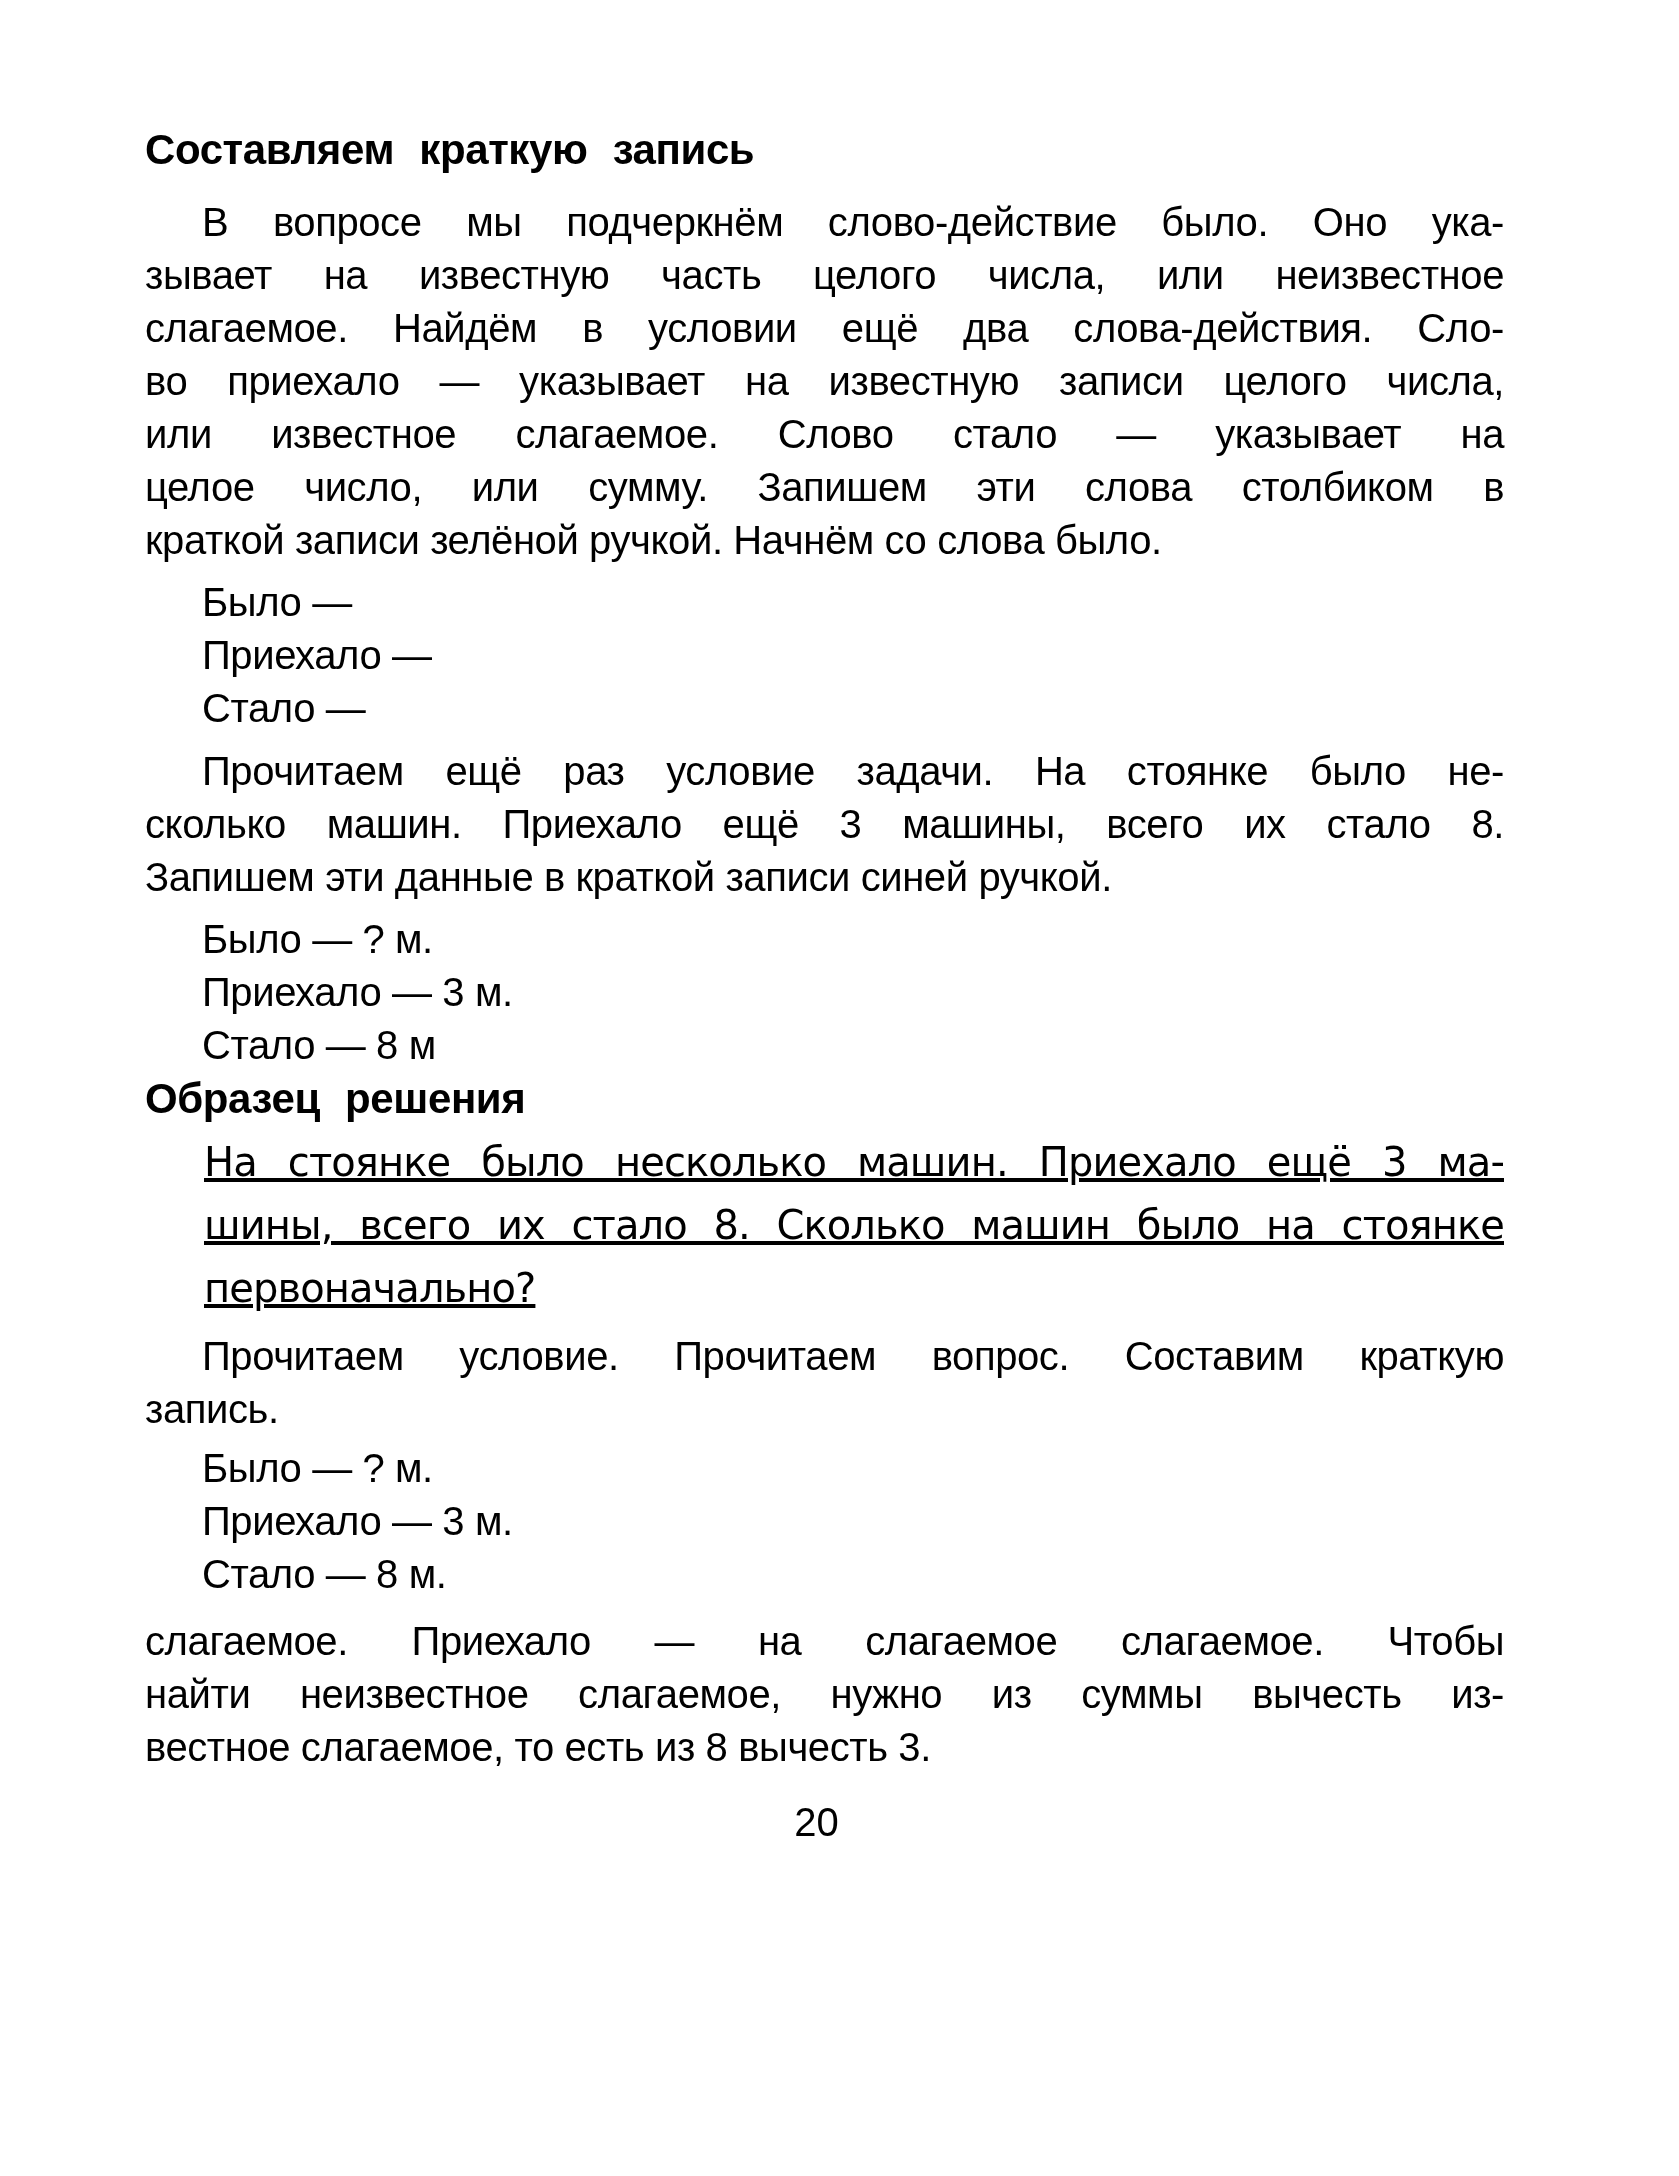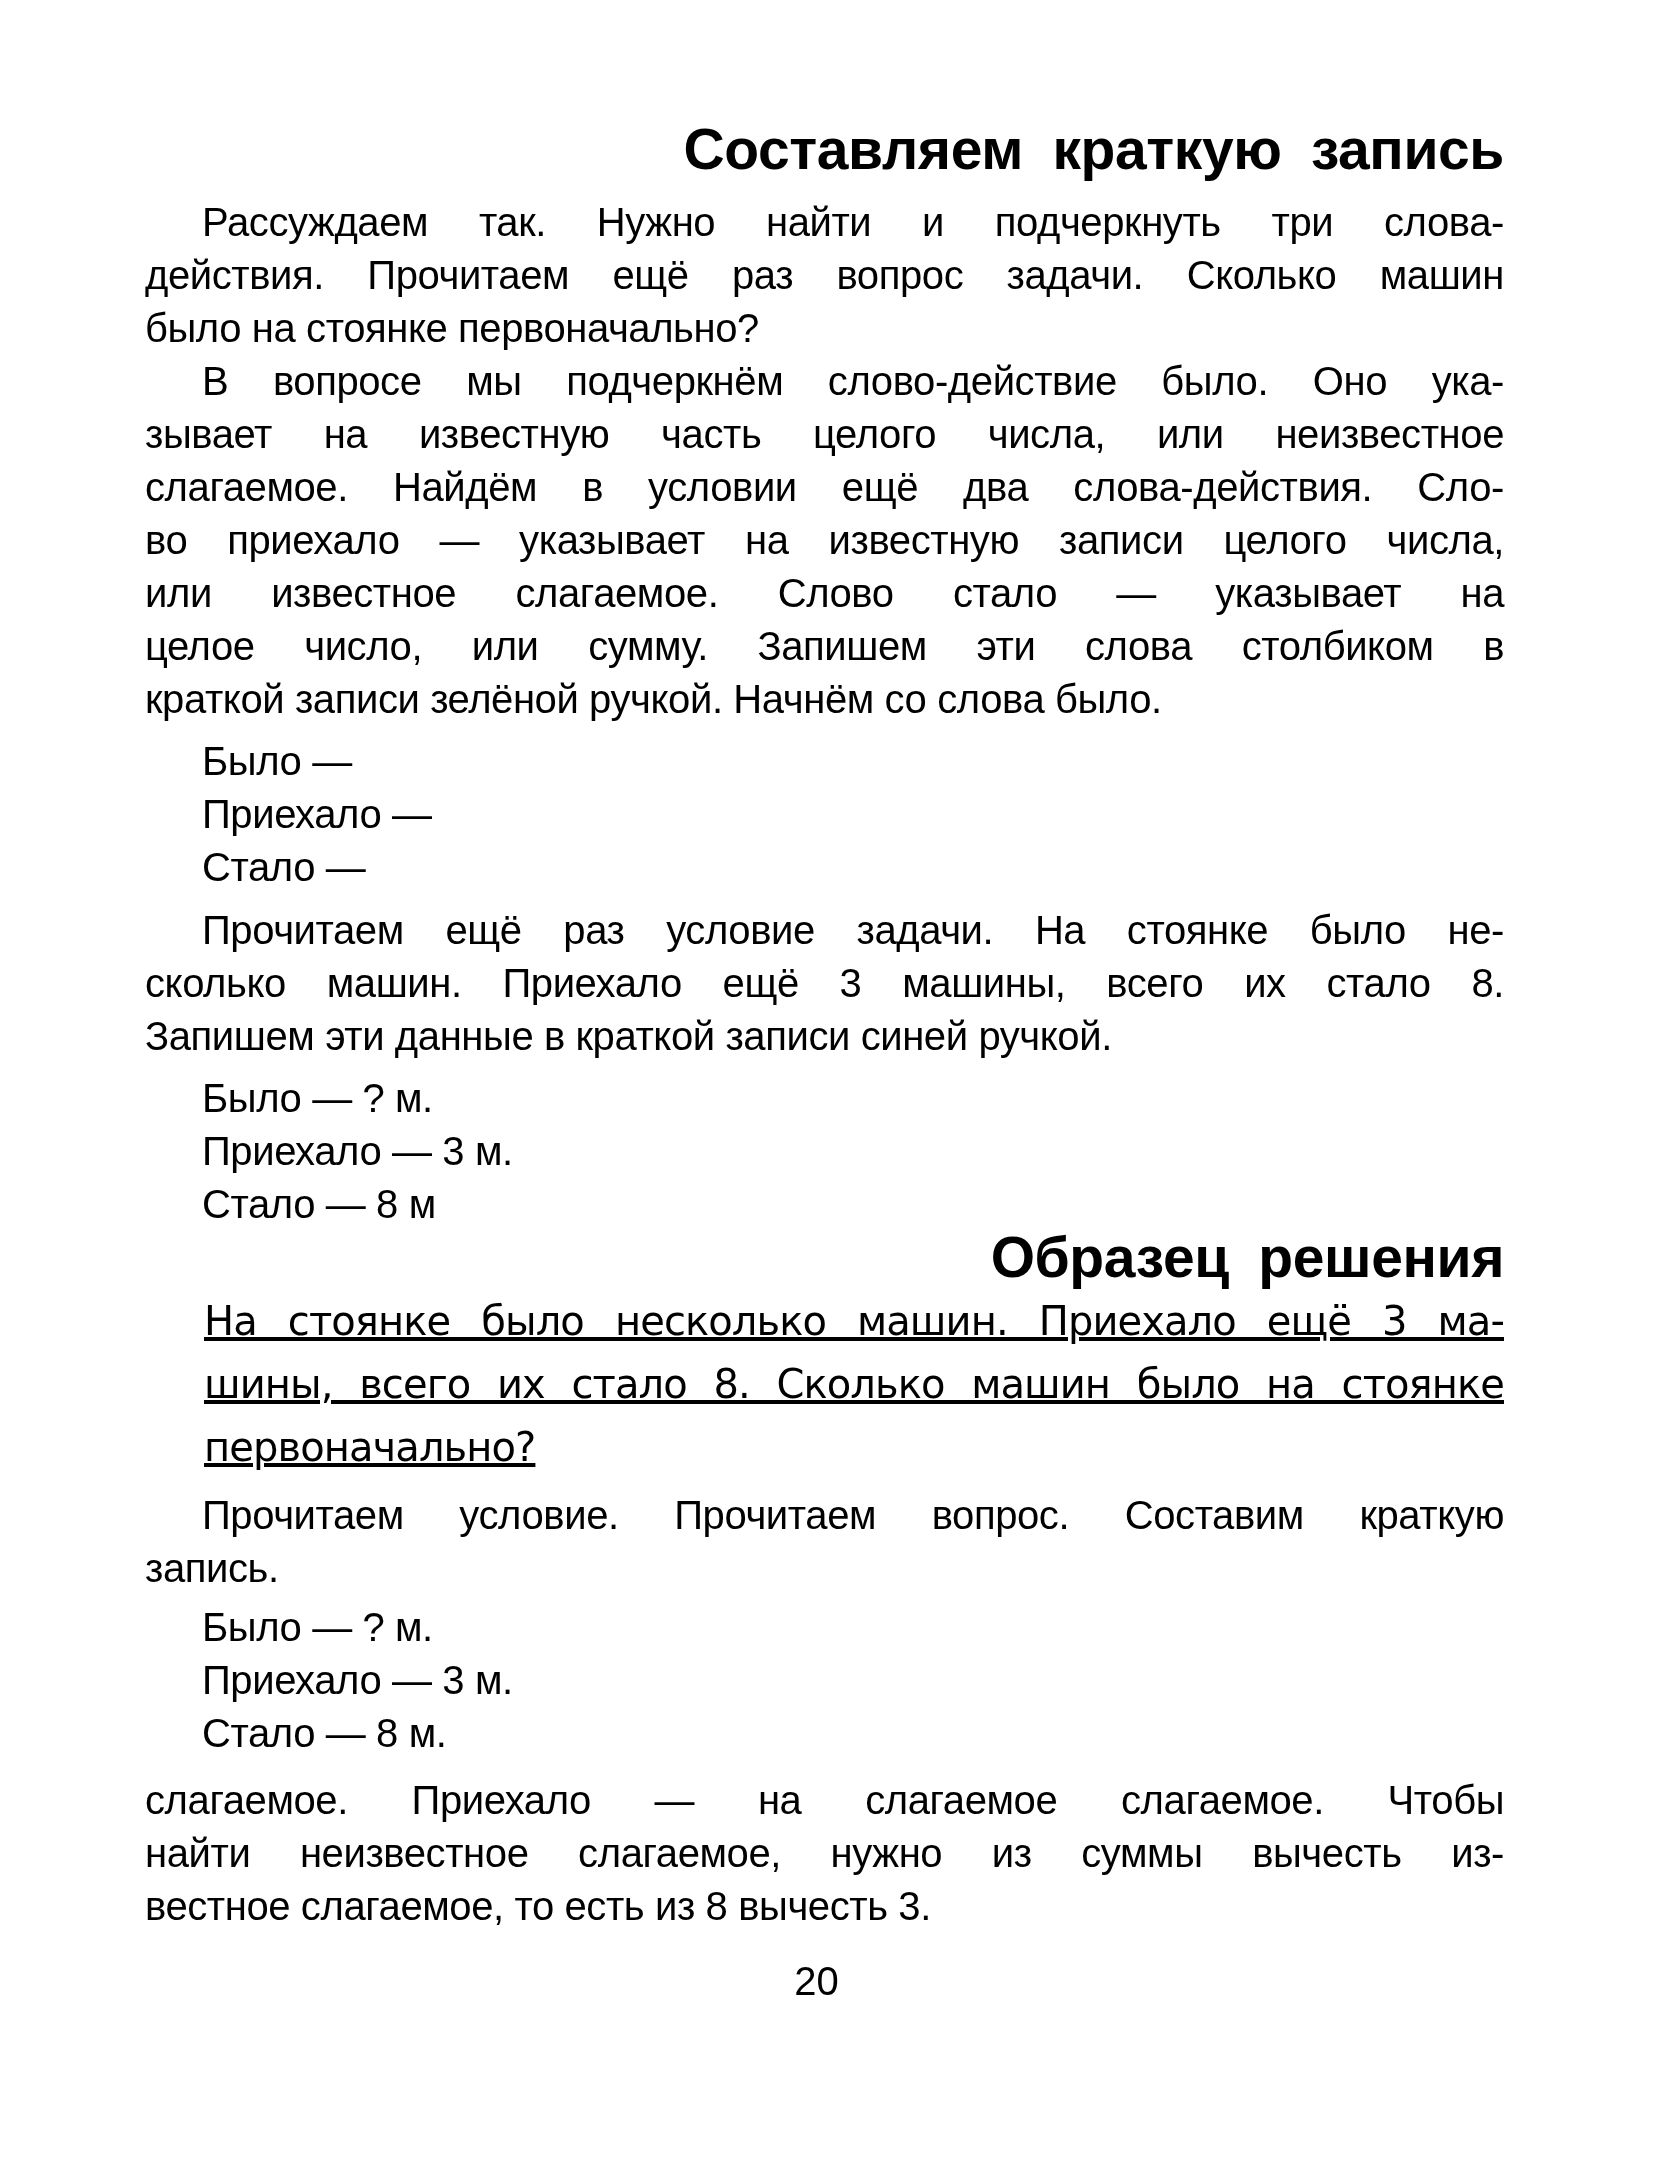--- a/index.html
+++ b/index.html
@@ -18,24 +18,24 @@
   }
   .content {
     position: absolute;
     left: 145px;
     top: 0;
     width: 1359px;
     padding-top: 123px;
   }
   .heading {
     margin: 0;
-    font-size: 57px;
+    font-size: 42px;
     line-height: 53px;
     font-weight: bold;
-    text-align: right;
+    text-align: left;
     word-spacing: 14px;
     letter-spacing: -0.4px;
   }
   .heading.h1 { margin-bottom: 20px; }
   .heading.h2 { margin: 0; }
   .para, .shortlist {
     font-size: 40px;
     line-height: 53px;
     letter-spacing: -0.4px;
   }
@@ -69,25 +69,20 @@
   }
 </style>
 </head>
 <body>
 
 <div class="page">
   <div class="content">
 
     <h1 class="heading h1">Составляем краткую запись</h1>
 
-    <div class="para">
-        <div class="line j ind"><span>Рассуждаем так. Нужно найти и подчеркнуть три слова-</span></div>
-        <div class="line j"><span>действия. Прочитаем ещё раз вопрос задачи. Сколько машин</span></div>
-        <div class="line"><span>было на стоянке первоначально?</span></div>
-      </div>
 
     <div class="para">
         <div class="line j ind"><span>В вопросе мы подчеркнём слово-действие </span><b>было</b><span>. Оно ука-</span></div>
         <div class="line j"><span>зывает на известную часть целого числа, или </span><b>неизвестное</b></div>
         <div class="line j"><b>слагаемое</b><span>. Найдём в условии ещё два слова-действия. Сло-</span></div>
         <div class="line j"><span>во </span><b>приехало</b><span> — указывает на известную записи целого числа,</span></div>
         <div class="line j"><span>или </span><b>известное слагаемое</b><span>. Слово </span><b>стало</b><span> — указывает на</span></div>
         <div class="line j"><span>целое число, или </span><b>сумму</b><span>. Запишем эти слова столбиком в</span></div>
         <div class="line"><span>краткой записи зелёной ручкой. Начнём со слова </span><b>было</b><span>.</span></div>
       </div>

